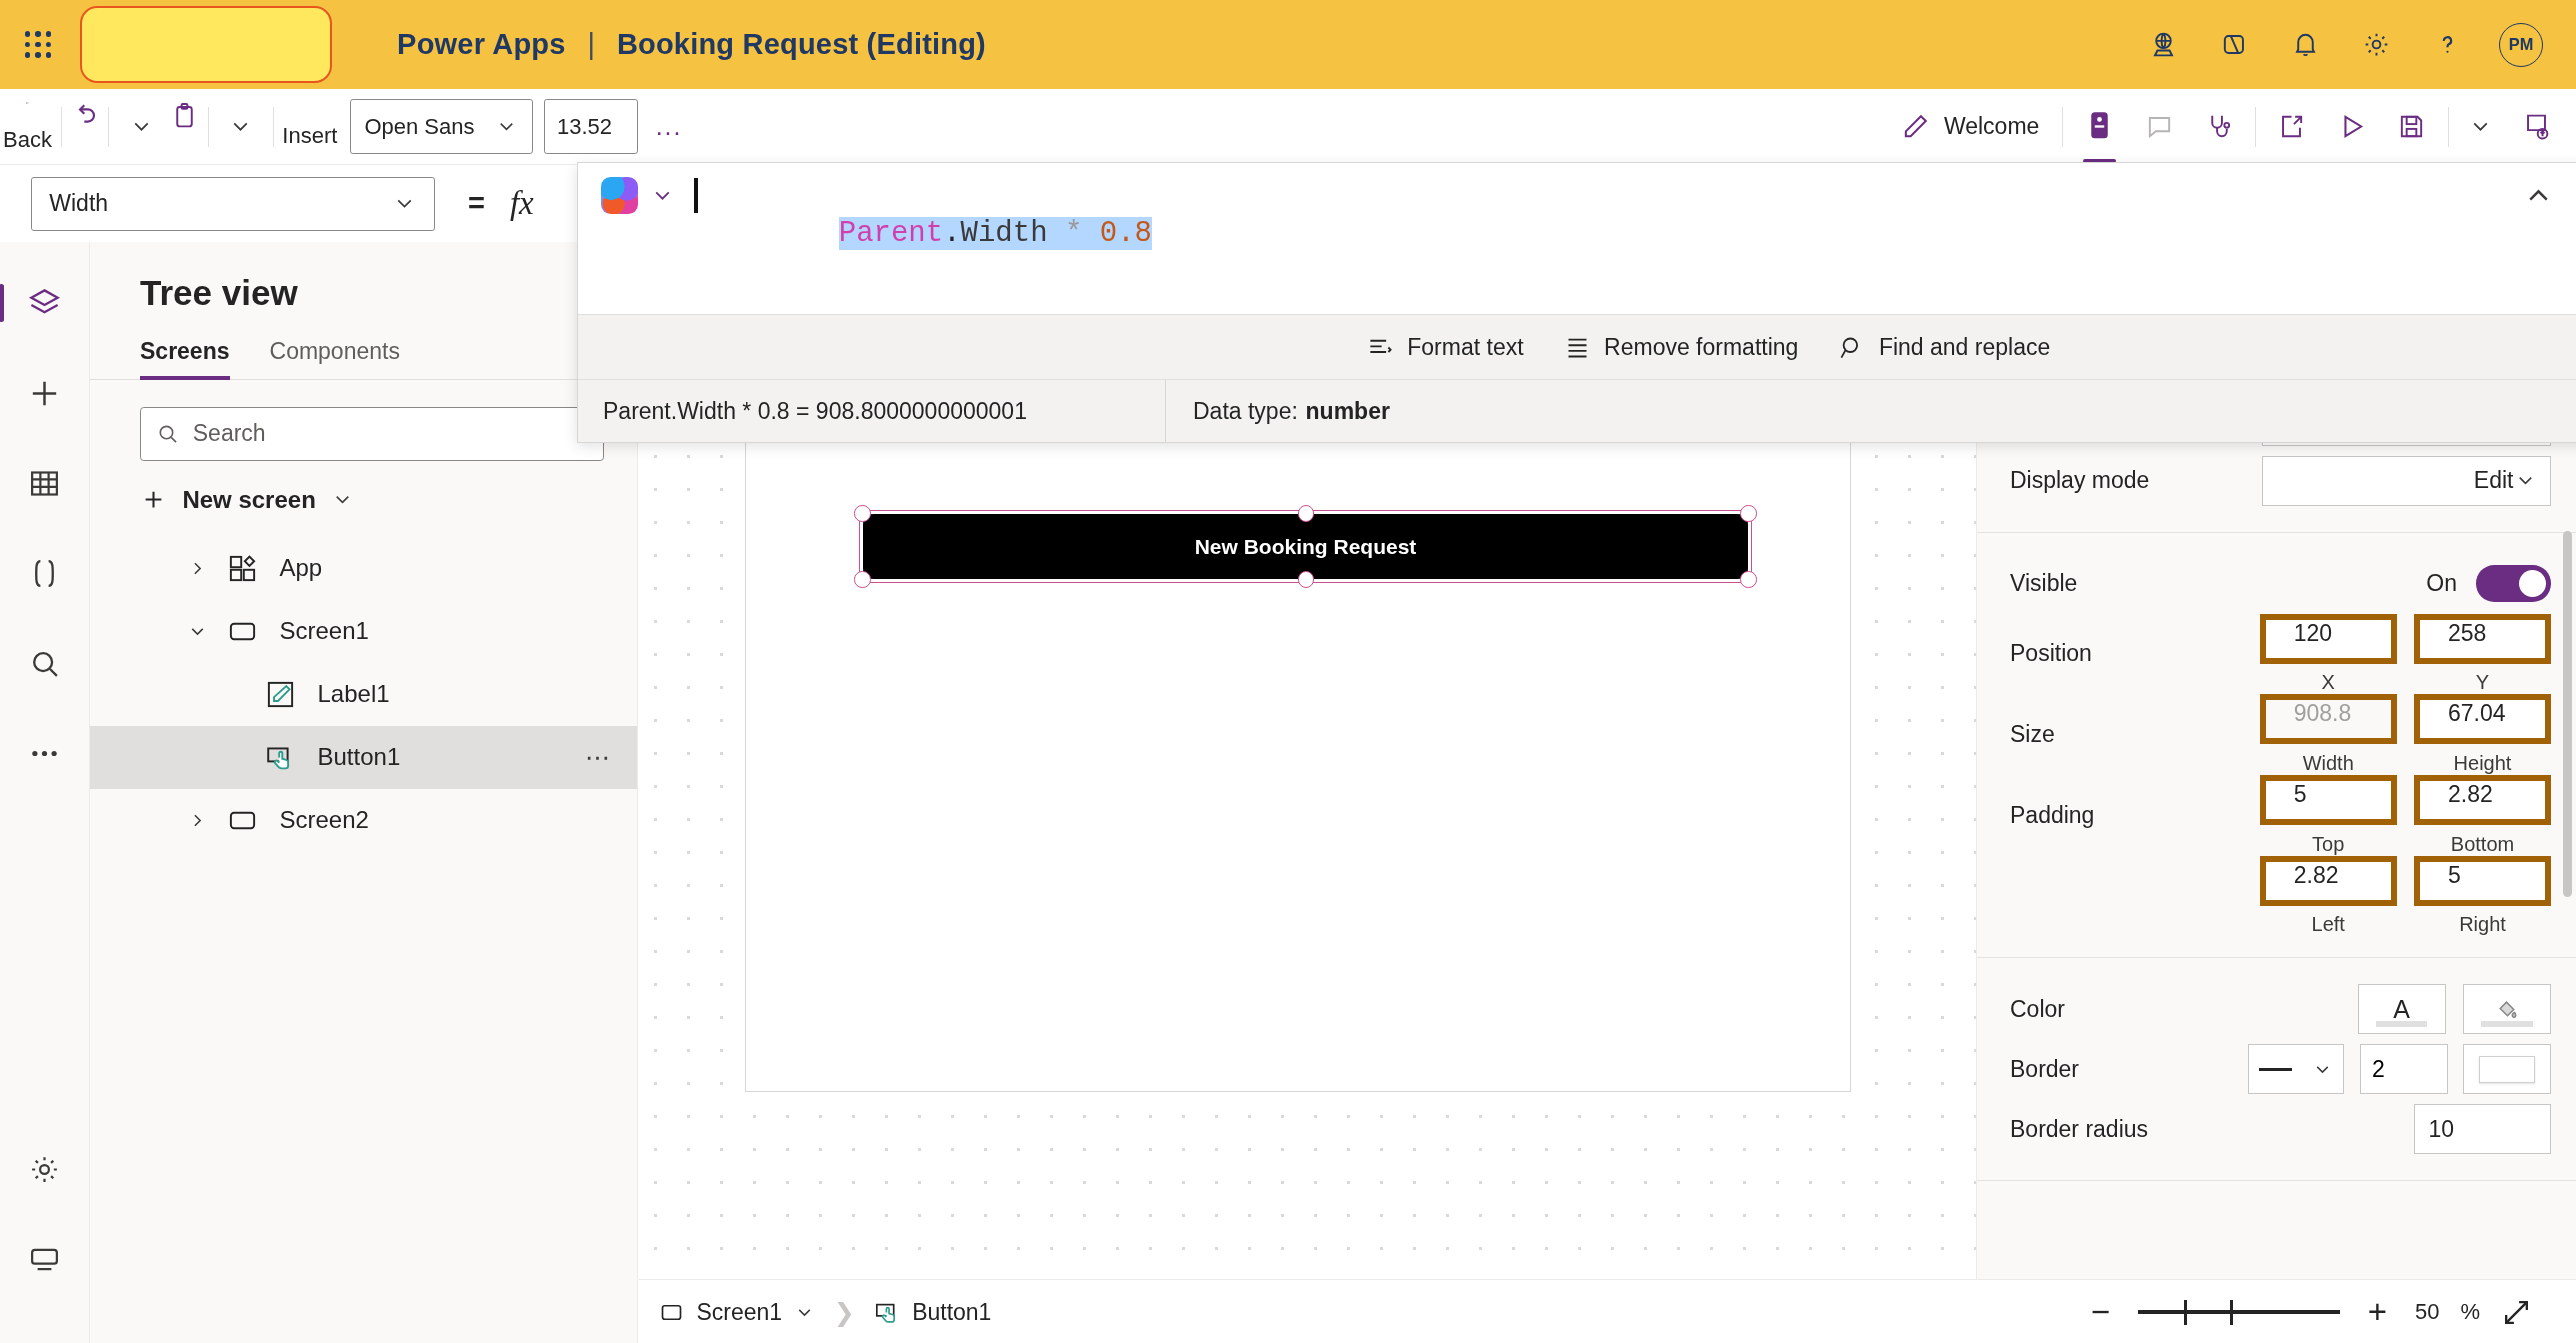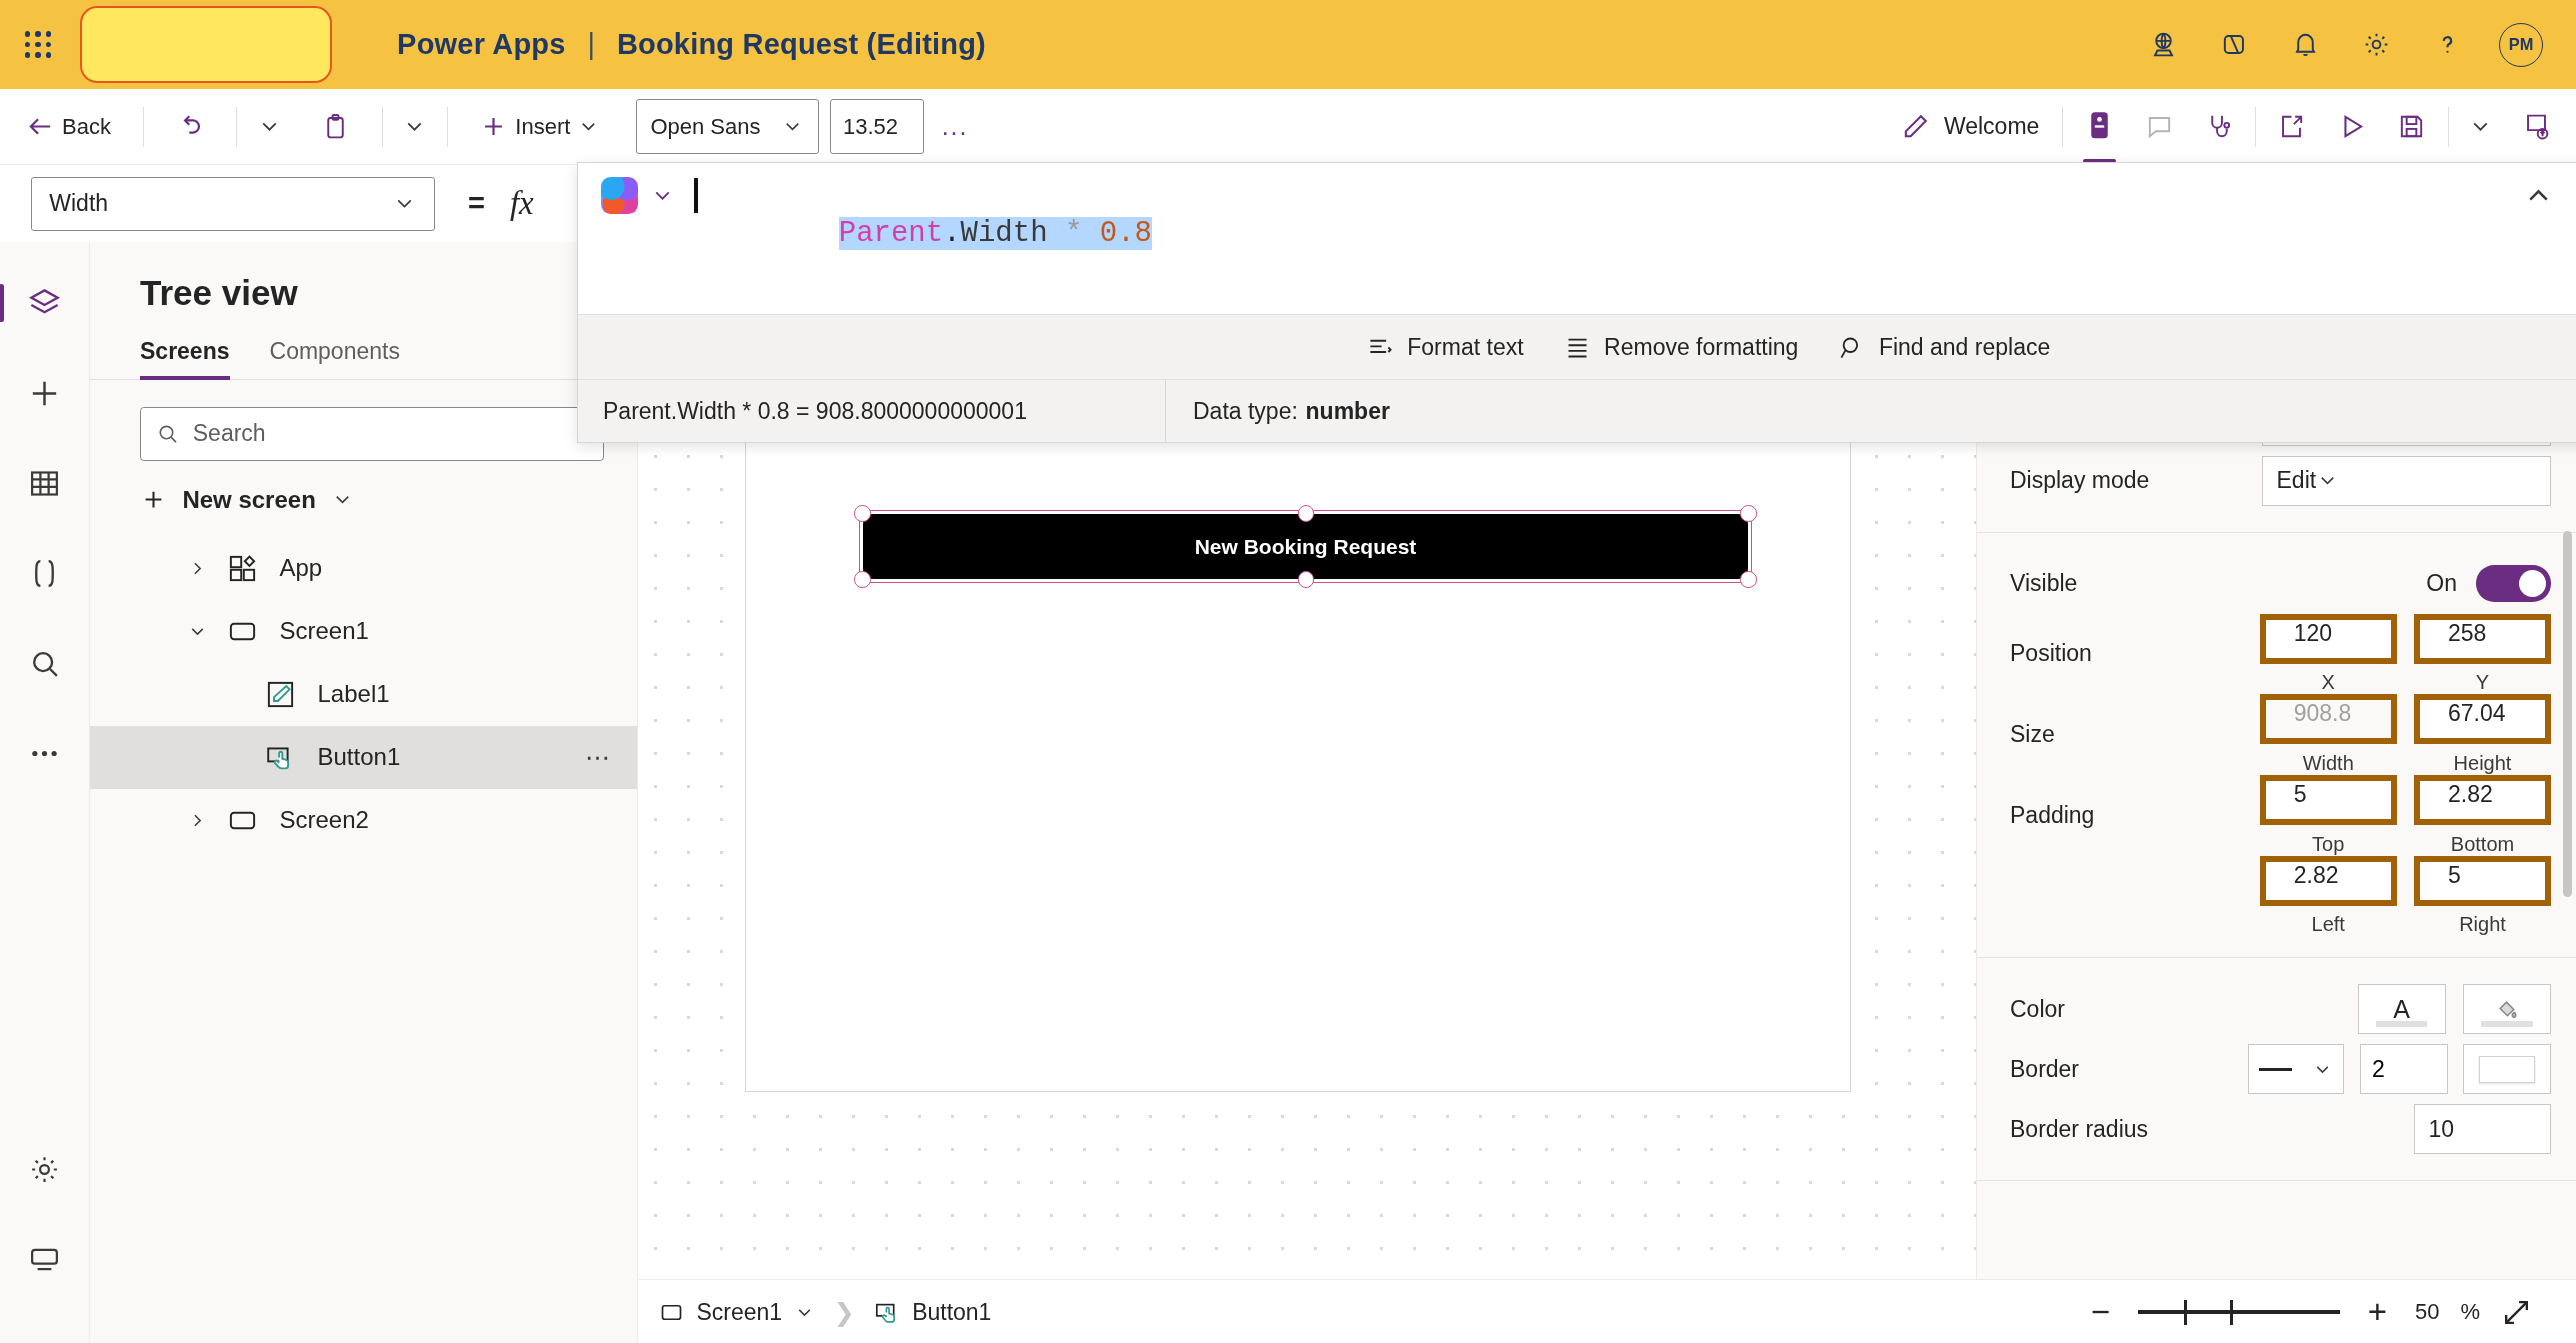--- a/index.html
+++ b/index.html
@@ -39,22 +39,22 @@
     display: flex; align-items: center; justify-content: center;
     font-size: 16.4px; font-weight: 600; color: #1F3864; cursor: pointer;
   }
 
   
   .cmdbar {
     position: absolute; top: 89px; left: 0; width: 2576px; height: 76px;
     background: #fff; display: flex; align-items: center;
     border-bottom: 1px solid #EDEBE9;
   }
-  .cb-item { display: flex; align-items: center; gap: 7px; padding: 0 26px; height: 52px;
-    cursor: pointer; color: #6B2D82; }
+  .cb-item { display: flex; align-items: center; gap: 22px; padding: 0 3px; height: 52px;
+    cursor: pointer; color: #6B2D82; flex-direction: column; }
   .cb-item .lbl { font-size: 22px; color: #242424; }
   .cb-sep { width: 1px; height: 40px; background: #E1DFDD; margin: 0 5.8px; }
   .cb-chev { padding: 0 13.5px; cursor: pointer; color: #3B3A39; display: flex; align-items: center; }
   .fontbox {
     width: 183px; height: 55px; border: 1px solid #8A8886; border-radius: 2.9px;
     display: flex; align-items: center; justify-content: space-between;
     padding: 0 13.5px; font-size: 22px; color: #242424; margin-left: 9.6px; cursor: pointer;
     background: #fff;
   }
   .sizebox {
@@ -242,21 +242,21 @@
   }
   .psec { padding: 21px 25px 21px 33px; border-bottom: 1px solid #E5E3E1; }
   .prow { display: flex; align-items: center; min-height: 60px; }
   .plabel { font-size: 23px; color: #242424; flex: 1; }
   .pfield {
     width: 289px; height: 50px; background: #fff; border: 1px solid #C8C6C4;
     display: flex; align-items: center; padding: 0 13.5px; font-size: 23px; color: #242424; cursor: text;
   }
   .pselect {
     width: 289px; height: 50px; background: #fff; border: 1px solid #C8C6C4;
-    display: flex; align-items: center; justify-content: flex-start;
+    display: flex; align-items: center; justify-content: flex-end;
     padding: 0 13.5px; font-size: 23px; color: #242424; cursor: pointer;
   }
   .toggle-wrap { display: flex; align-items: center; gap: 19px; }
   .toggle-lbl { font-size: 23px; color: #242424; }
   .toggle {
     width: 75px; height: 37px; border-radius: 18.3px; background: #6B2D82; position: relative;
     cursor: pointer;
   }
   .toggle i { position: absolute; right: 4.8px; top: 4.8px; width: 27px; height: 27px; border-radius: 50%;
     background: #fff; display: block; }

